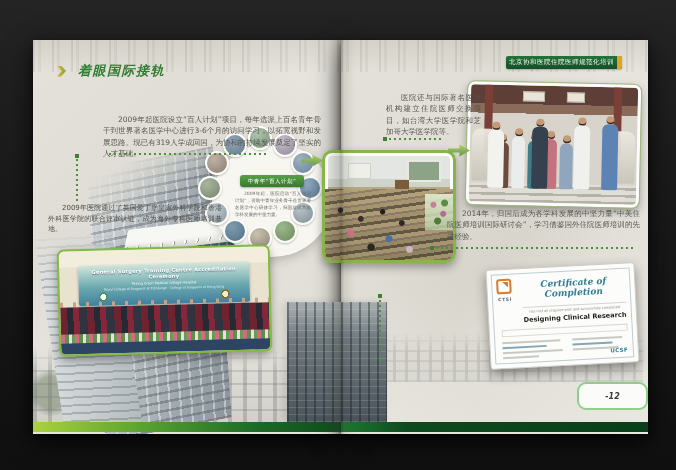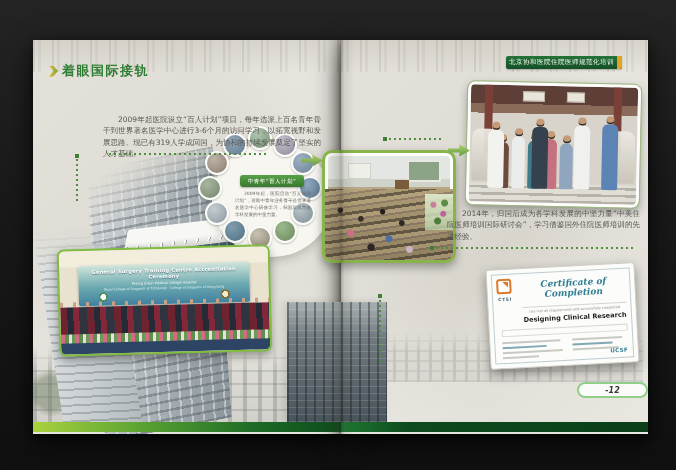--- a/index.html
+++ b/index.html
@@ -27,21 +27,21 @@
       repeating-linear-gradient(90deg, rgba(95,88,75,.12) 0 2px, transparent 2px 5px,
         rgba(95,88,75,.07) 5px 8px, transparent 8px 19px),
       linear-gradient(180deg, rgba(120,112,98,.14), rgba(120,112,98,.05) 65%, transparent);
   }
   .gutter {
     position:absolute; left:327px; top:40px; width:28px; height:394px; z-index:8; pointer-events:none;
     background:linear-gradient(90deg, transparent, rgba(60,54,44,.20) 42%, rgba(28,26,20,.28) 50%, rgba(60,54,44,.10) 62%, transparent);
   }
 
   
-  .title-row { position:absolute; left:16px; top:22px; display:flex; align-items:center; gap:4px; z-index:9; }
+  .title-row { position:absolute; left:24px; top:22px; display:flex; align-items:center; gap:12px; z-index:9;font-style:italic; }
   .bullet {
     width:9px; height:11px; display:inline-block;
     background:linear-gradient(90deg,#ecb32a,#7aa93c);
     clip-path:polygon(0 0,45% 0,100% 50%,45% 100%,0 100%,52% 50%);
   }
   .sec-title { font-size:13px; font-weight:bold; color:#2e7d33; letter-spacing:1.5px; }
 
   .para { position:absolute; color:#55554f; font-size:7.5px; line-height:1.5; text-align:justify; text-indent:2em; z-index:9; }
   .p-talents { left:70px;  top:74px;  width:218px; }
   .p-accred  { left:15px;  top:163px; width:174px; font-size:7px; color:#4c4c46; z-index:9; }
@@ -212,21 +212,21 @@
     background:linear-gradient(180deg,#b9d66e,#579340);
     clip-path:polygon(0 36%,52% 36%,52% 10%,100% 50%,52% 90%,52% 64%,0 64%);
     filter:drop-shadow(0 1px 1px rgba(0,0,0,.3)); }
   .arrow-1 { left:301px; top:153px; }
   .arrow-2 { left:448px; top:143px; }
 
   .band { position:absolute; left:0; bottom:2px; height:10px; width:100%; z-index:7; }
   .band-left  { background:linear-gradient(90deg,#aad23e,#5aa332 35%,#1d6b27 72%,#0e4a1c); }
   .band-right { background:linear-gradient(90deg,#1e7a33,#0d4a1d 22%,#0a3f19); }
 
-  .pill { position:absolute; left:236px; top:342px; width:71px; height:16px; z-index:9;
+  .pill { position:absolute; left:236px; top:342px; width:71px; height:28px; z-index:9;
     border:2px solid #8fcf8a; border-radius:9px; background:rgba(253,253,251,.92);
     display:flex; align-items:center; justify-content:center;
     font-size:8px; font-style:italic; font-weight:bold; color:#3c3c38; }
   .faint-bldg-r { position:absolute; left:40px; bottom:52px; width:262px; height:50px; z-index:1; opacity:.22;
     background:
       repeating-linear-gradient(90deg, rgba(80,86,92,.8) 0 3px, transparent 3px 12px),
       repeating-linear-gradient(0deg, rgba(80,86,92,.6) 0 2px, transparent 2px 10px),
       linear-gradient(180deg,#d6d4cd,#bdbcb6);
     -webkit-mask-image:linear-gradient(180deg, transparent, #000 40%);
     mask-image:linear-gradient(180deg, transparent, #000 40%); }
@@ -241,20 +241,21 @@
 
     <div class="title-row">
       <span class="bullet"></span>
       <span class="sec-title">着眼国际接轨</span>
     </div>
 
     <p class="para p-talents">2009年起医院设立“百人计划”项目，每年选派上百名青年骨干到世界著名医学中心进行3-6个月的访问学习，以拓宽视野和发展思路。现已有319人学成回国，为协和的持续发展奠定了坚实的人才基础。</p>
     <div class="dash-h" style="left:76px; top:113px; width:158px;"></div>
     <div class="sq-dot" style="left:42px; top:114px;"></div>
     <div class="dash-v" style="left:43px; top:119px; height:42px;"></div>
+    <p class="para p-accred">2009年医院通过了英国爱丁堡皇家外科学院和香港外科医学院的联合评审认证，成为海外专科医师培训基地。</p>
 
     <div class="tower-main"></div>
     <div class="tower-wing"></div>
     <div class="canopy">
         <div class="canopy-lights"></div>
       </div>
     <div class="lobby-glass"></div>
     <div class="bottom-bldgs"></div>
 
     <div class="cluster">
@@ -295,20 +296,21 @@
 
   <div class="page page-right">
     <div class="frieze"></div>
     <div class="faint-bldg-r"></div>
 
     <div class="hdr">
       <span class="hdr-text">北京协和医院住院医师规范化培训</span>
       <span class="hdr-gold"></span>
     </div>
 
+    <p class="para p-exchange">医院还与国际著名医疗机构建立住院医师交换项目，如台湾大学医学院和芝加哥大学医学院等。</p>
     <div class="sq-dot" style="left:42px; top:97px;"></div>
     <div class="dash-h" style="left:48px; top:98px; width:54px;"></div>
 
     <div class="photo group-photo">
       <span class="gp-col" style="left:14px;"></span>
       <span class="gp-col" style="right:16px;"></span>
       <span class="gp-plaque" style="left:52px; top:6px; width:22px; height:10px;"></span>
       <span class="gp-plaque" style="left:96px; top:6px; width:18px; height:10px;"></span>
       <span class="gp-stone" style="left:2px;"></span>
       <span class="gp-stone" style="right:2px;"></span>

